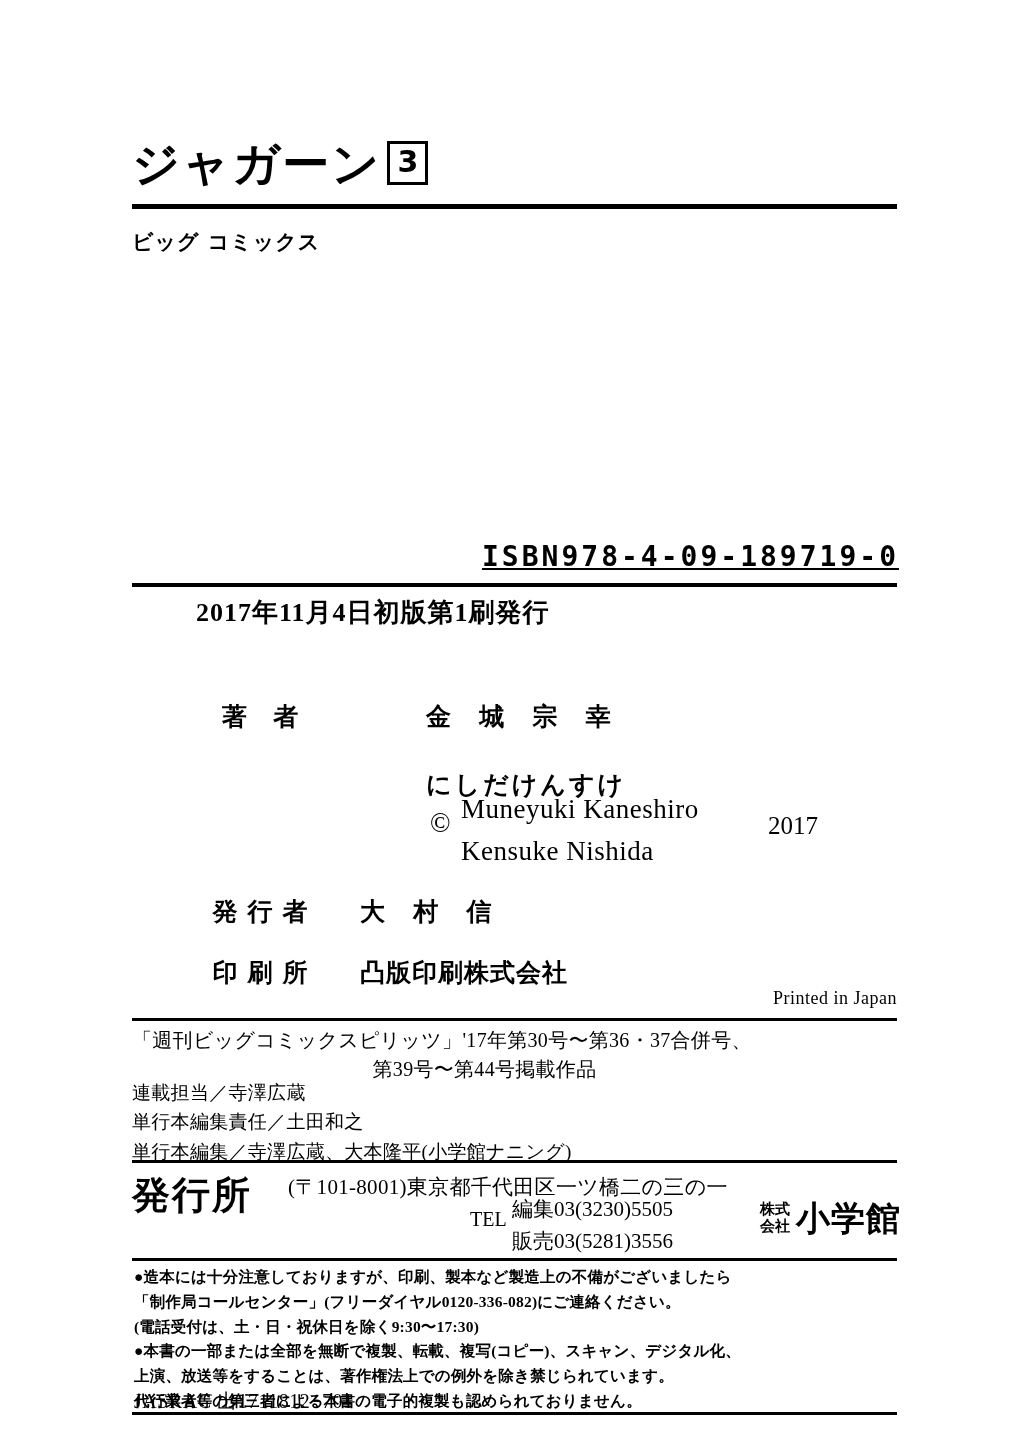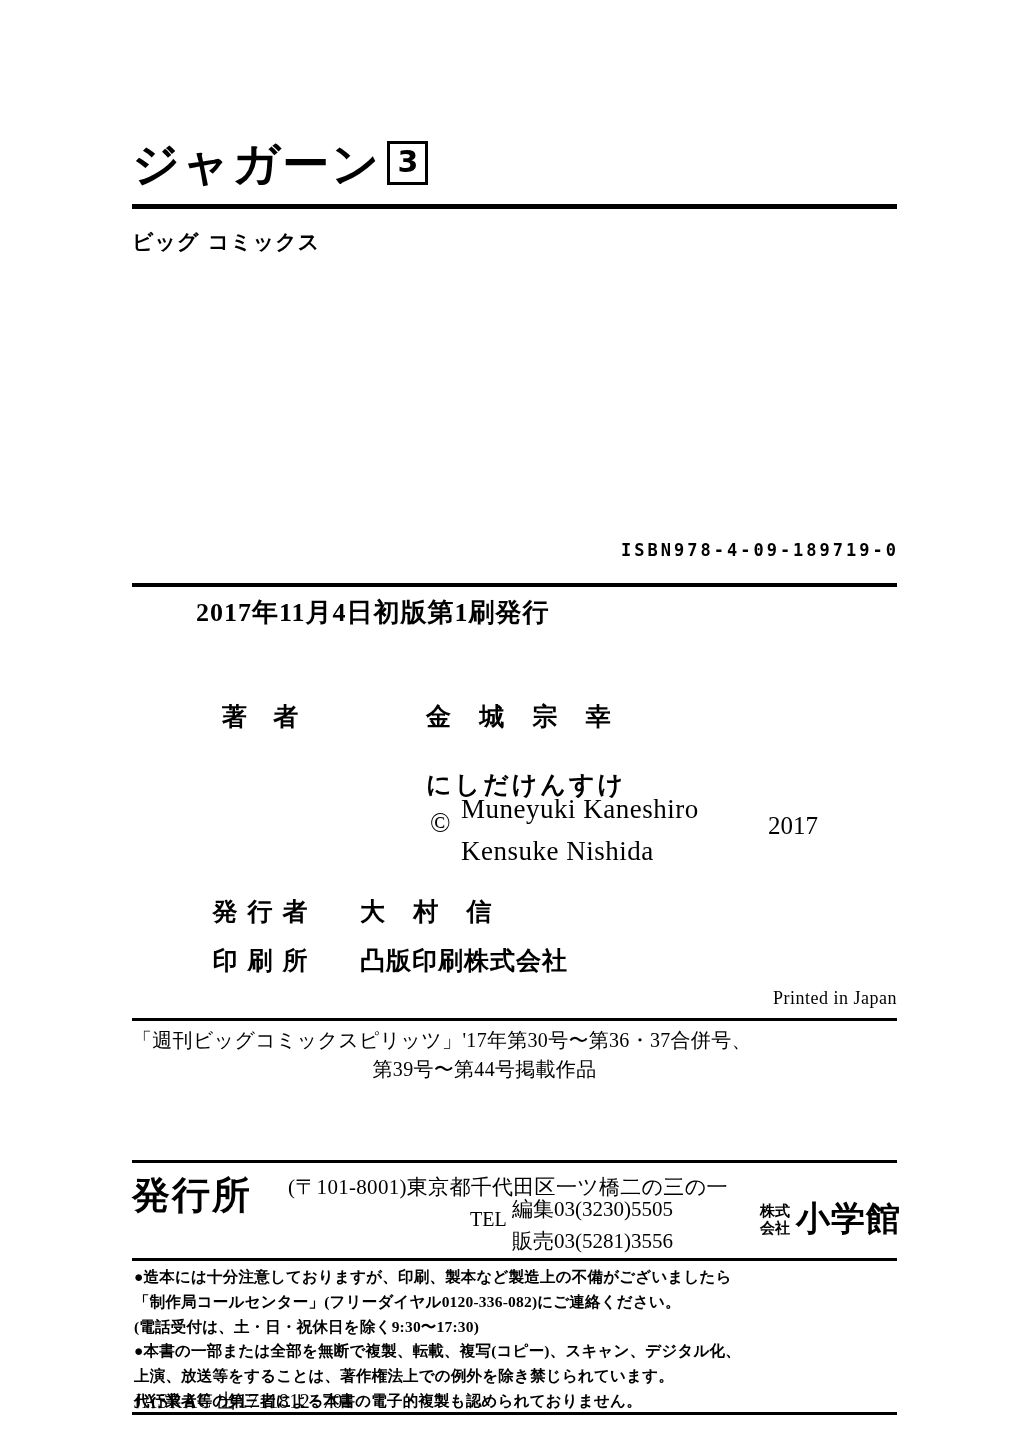--- a/index.html
+++ b/index.html
@@ -66,22 +66,23 @@
     letter-spacing: 1px;
   }
 
   
   .isbn {
     position: absolute;
     right: 130px;
     top: 540px;
     font-family: "DejaVu Sans Mono", "Liberation Mono", monospace;
     font-weight: 700;
-    font-size: 17px;
+    font-size: 28px;
     letter-spacing: 3px;
+    text-decoration: underline;
   }
   .rule-isbn {
     position: absolute;
     left: 132px;
     top: 583px;
     width: 765px;
     height: 4px;
     background: #000;
   }
 
@@ -241,21 +242,21 @@
     line-height: 1.5;
   }
   .pub-corp {
     position: absolute;
     right: 128px;
     top: 1196px;
     display: flex;
     align-items: center;
   }
   .pub-corp .kk {
-    font-family: Liberation Sans, sans-serif;
+    font-family: Liberation Mono, monospace;
     font-weight: 700;
     font-size: 15px;
     line-height: 1.15;
     text-align: center;
     margin-right: 6px;
   }
   .pub-corp .name {
     font-family: "DejaVu Sans", "Liberation Sans", sans-serif;
     font-weight: 700;
     font-size: 34px;
@@ -330,34 +331,39 @@
     <div>Muneyuki Kaneshiro</div>
     <div>Kensuke Nishida</div>
   </div>
   <div class="copy-year">2017</div>
 
   <div class="credits" style="top: 895px;">
     <div class="cred-row">
       <div class="cred-label">発行者</div>
       <div class="cred-value" style="padding-left:28px;">大 村 信</div>
     </div>
-    <div class="cred-row" style="margin-top:16px;">
+    <div class="cred-row" style="margin-top:28px;">
       <div class="cred-label">印刷所</div>
       <div class="cred-value printer" style="padding-left:28px;letter-spacing:1px;">凸版印刷株式会社</div>
     </div>
   </div>
 
   <div class="printed">Printed in Japan</div>
 
   <div class="rule-serial"></div>
   <div class="serial">
     <span class="ln1">「週刊ビッグコミックスピリッツ」'17年第30号〜第36・37合併号、</span>
     <span class="ln2">第39号〜第44号掲載作品</span>
   </div>
 
+  <div class="staff">
+    <div>連載担当／寺澤広蔵</div>
+    <div>単行本編集責任／土田和之</div>
+    <div>単行本編集／寺澤広蔵、大本隆平(小学館ナニング)</div>
+  </div>
 
   <div class="rule-pub"></div>
   <div class="pub-label">発行所</div>
   <div class="pub-address">(〒101-8001)東京都千代田区一ツ橋二の三の一</div>
   <div class="pub-tel-label">TEL</div>
   <div class="pub-tel-lines">
     <div>編集03(3230)5505</div>
     <div>販売03(5281)3556</div>
   </div>
   <div class="pub-corp">

